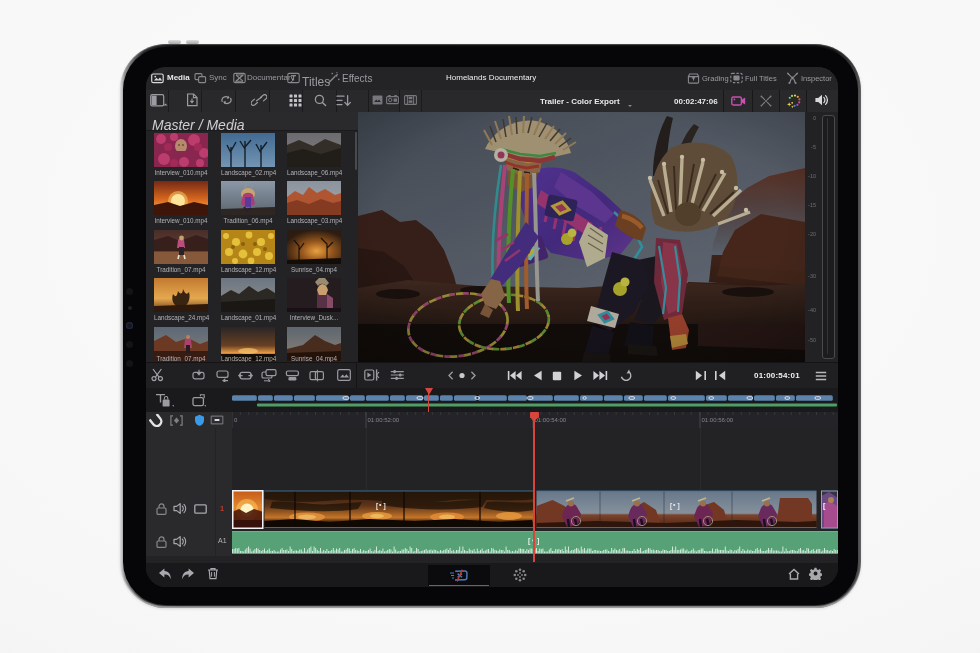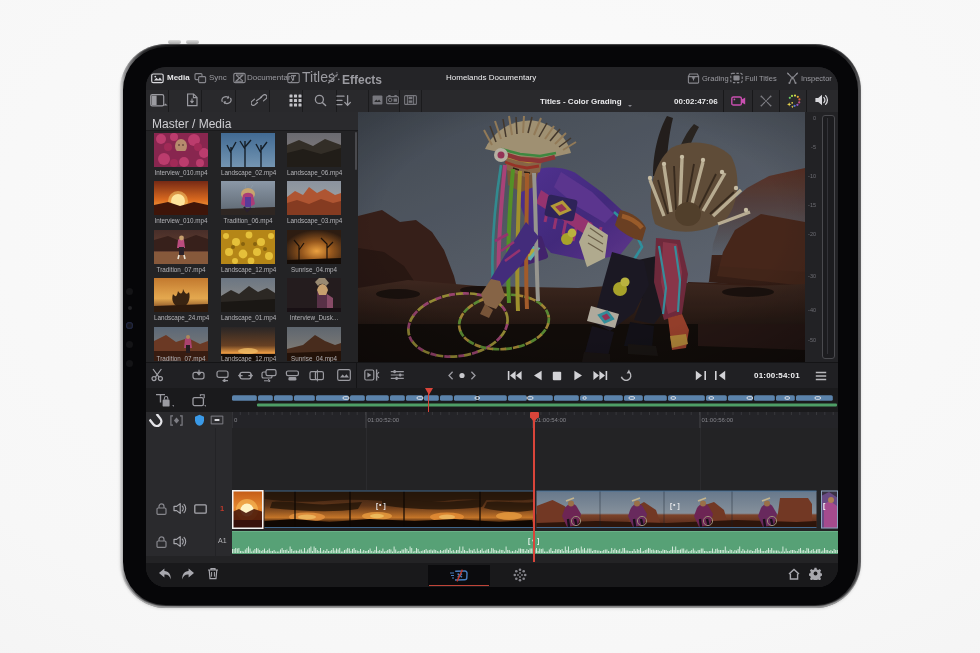--- a/index.html
+++ b/index.html
@@ -60,31 +60,31 @@
           <path d="M3 3h7L3 9.2h7" fill="none" stroke="#87878d" stroke-width="1.1"></path>
         </svg>
       </div>
     <div class="txt" style="left:101px;top:6px;font-size:8px;">Documentary</div>
     <div class="abs" style="left:141px;top:5px;">
         <svg width="13" height="12" viewBox="0 0 13 12">
           <rect x="0.8" y="1.4" width="11.4" height="9.2" rx="1.4" fill="none" stroke="#87878d" stroke-width="1.1"></rect>
           <path d="M4 3.6h5M6.5 3.6v5" stroke="#87878d" stroke-width="1.2"></path>
         </svg>
       </div>
-    <div class="txt" style="left:156px;top:2px;font-size:14px;">Titles</div>
+    <div class="txt" style="left:156px;top:8px;font-size:12px;">Titles</div>
     <div class="abs" style="left:180px;top:4px;">
         <svg width="15" height="14" viewBox="0 0 15 14">
           <path d="M2.2 12.2L9.4 5" stroke="#87878d" stroke-width="1.4"></path>
           <path d="M9 4.2l1.8 1.8 1.4-3.4z" fill="#87878d"></path>
           <circle cx="6.2" cy="2.6" r="0.8" fill="#87878d"></circle>
           <circle cx="12.8" cy="8.4" r="0.8" fill="#87878d"></circle>
           <circle cx="10.9" cy="1.7" r="0.6" fill="#87878d"></circle>
         </svg>
       </div>
-    <div class="txt" style="left:196px;top:6px;font-size:12px;font-weight:bold;">Effects</div>
+    <div class="txt" style="left:196px;top:6px;font-size:10px;">Effects</div>
     <div class="txt" style="left:300px;top:5.5px;font-size:8px;font-weight:normal;color:#efeff1;">Homelands Documentary</div>
     <div class="abs" style="left:541px;top:5px;">
         <svg width="13" height="12" viewBox="0 0 13 12">
           <path d="M1.4 4.6h10.2v5.6a0.9 0.9 0 01-0.9 0.9H2.3a0.9 0.9 0 01-0.9-0.9z" fill="none" stroke="#87878d" stroke-width="1.1"></path>
           <path d="M1.4 4.6L2.6 2h7.8l1.2 2.6" fill="none" stroke="#87878d" stroke-width="1.1"></path>
           <path d="M6.5 8.6V5.2M5 6.4l1.5-1.5 1.5 1.5" fill="none" stroke="#87878d" stroke-width="1.1"></path>
         </svg>
       </div>
     <div class="txt" style="left:556px;top:6.5px;font-size:7.5px;">Grading</div>
     <div class="abs" style="left:584px;top:5px;">
@@ -191,21 +191,21 @@
     <div class="abs" style="left:258px;top:28px;">
         <svg width="13" height="10" viewBox="0 0 13 10">
           <rect x="0.6" y="0.6" width="11.8" height="8.8" rx="1" fill="none" stroke="#77777d" stroke-width="1.1"></rect>
           <path d="M3.4 0.6v8.8M9.6 0.6v8.8" stroke="#77777d" stroke-width="1"></path>
           <g fill="#77777d">
             <rect x="4.6" y="1.8" width="3.8" height="2.4"></rect>
             <rect x="4.6" y="5.4" width="3.8" height="2.4"></rect>
           </g>
         </svg>
       </div>
-    <div class="txt" style="left:394px;top:29.5px;font-size:8px;font-weight:bold;color:#e9e9eb;">Titles - Color Grading</div>
+    <div class="txt" style="left:394px;top:29.5px;font-size:8px;font-weight:bold;color:#e9e9eb;">Trailer - Color Export</div>
     <div class="abs" style="left:482px;top:37.5px;width:0;height:0;border-left:2.2px solid transparent;border-right:2.2px solid transparent;border-top:2.8px solid #85858b;"></div>
     <div class="txt" style="left:528px;top:29.5px;font-size:8px;font-weight:bold;color:#e9e9eb;">00:02:47:06</div>
     <div class="abs" style="left:577px;top:23px;width:1px;height:22px;background:#18181a;"></div>
     <div class="abs" style="left:585px;top:28px;">
         <svg width="15" height="12" viewBox="0 0 15 12">
           <rect x="0.8" y="2" width="9.6" height="8" rx="1.6" fill="none" stroke="#c94fb0" stroke-width="1.4"></rect>
           <path d="M10.8 4.6l3.4-2v6.8l-3.4-2z" fill="#c94fb0"></path>
           <circle cx="3.4" cy="4.4" r="0.9" fill="#c94fb0"></circle>
         </svg>
       </div>
@@ -244,21 +244,21 @@
       </div>
     <div class="abs" style="left:660px;top:23px;width:1px;height:22px;background:#18181a;"></div>
     <div class="abs" style="left:668px;top:26px;">
         <svg width="15" height="14" viewBox="0 0 15 14">
           <path d="M1.4 5h2.8L8 1.8v10.4L4.2 9H1.4z" fill="#d8d8dc"></path>
           <path d="M9.8 4.4a3.6 3.6 0 010 5.2M11.6 2.6a6.2 6.2 0 010 8.8" fill="none" stroke="#d8d8dc" stroke-width="1.3" stroke-linecap="round"></path>
         </svg>
       </div>
     <div class="abs" id="mediapanel" style="left:0;top:45px;width:212px;height:250px;background:#232325;"></div>
     <div class="abs" id="mediahdr" style="left:0;top:45px;width:212px;height:18px;background:#2a2a2d;border-bottom:1px solid #1a1a1c;"></div>
-    <div class="txt" style="left:6px;top:50px;font-size:12px;color:#cfcfd3;">Master / Media</div>
+    <div class="txt" style="left:6px;top:50px;font-size:14px;color:#cfcfd3;font-style:italic;">Master / Media</div>
     <div class="abs" style="left:209px;top:65px;width:2px;height:38px;background:#4a4a4e;border-radius:1px;"></div>
 
     <div class="abs th" style="left:8px;top:66px;">
         <svg width="54" height="34" viewBox="0 0 54 34">
           <rect width="54" height="34" fill="#8e2450"></rect>
           <g fill="#c23a6e">
             <circle cx="7" cy="6" r="5"></circle>
             <circle cx="20" cy="4" r="4"></circle>
             <circle cx="40" cy="7" r="6"></circle>
             <circle cx="50" cy="20" r="5"></circle>

